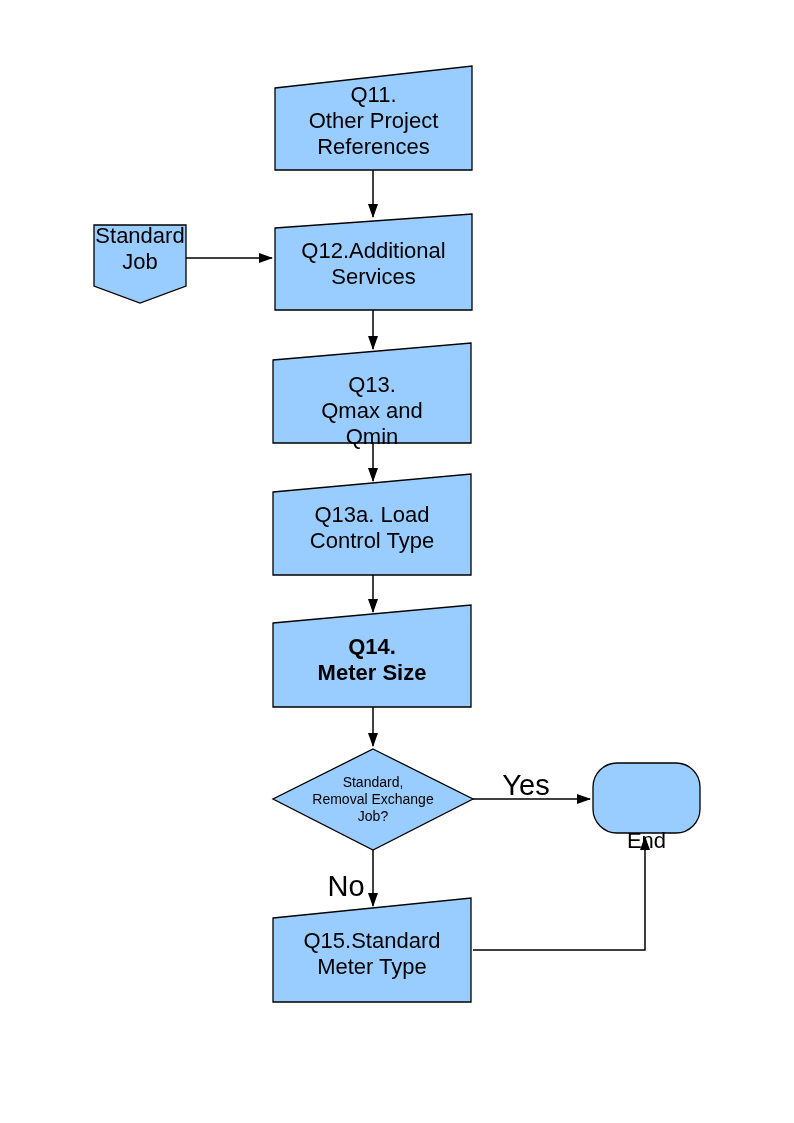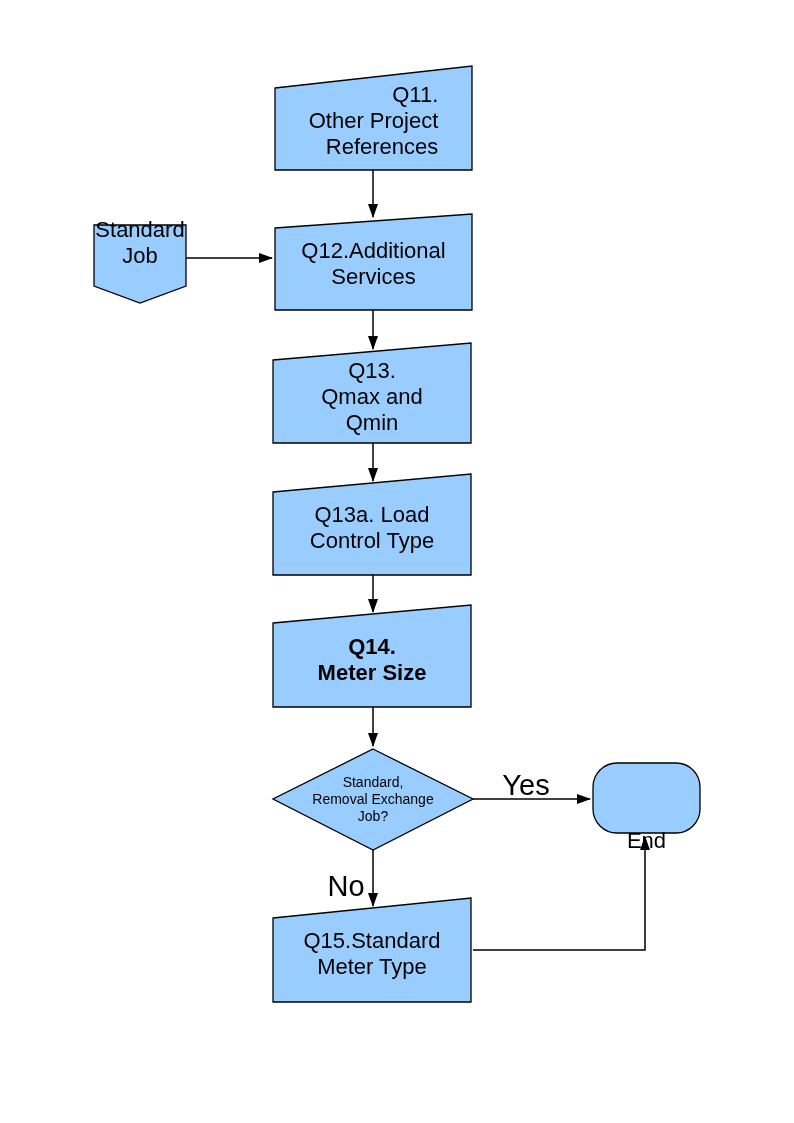--- a/index.html
+++ b/index.html
@@ -61,28 +61,28 @@
     <polygon class="node" points="94,225 186,225 186,286 140,303 94,286" fill="#99CCFF"></polygon>
     <polygon class="node" points="275,228 472,214 472,310 275,310" fill="#99CCFF"></polygon>
     <polygon class="node" points="273,360 471,343 471,443 273,443" fill="#99CCFF"></polygon>
     <polygon class="node" points="273,492 471,474 471,575 273,575" fill="#99CCFF"></polygon>
     <polygon class="node" points="273,623 471,605 471,707 273,707" fill="#99CCFF"></polygon>
     <polygon class="node" points="373,749 473,799 373,850 273,799" fill="#99CCFF"></polygon>
     <rect class="node" x="593" y="763" width="107" height="70" rx="24" ry="24" fill="#99CCFF"></rect>
     <polygon class="node" points="273,918 471,898 471,1002 273,1002" fill="#99CCFF"></polygon>
   </svg>
 
-  <div class="node-label" style="left:275px; top:72px; width:197px; height:98px;text-align:right;">Q11.
+  <div class="node-label" style="left:275px; top:72px; width:197px; height:98px;">Q11.
 Other Project
 References</div>
-  <div class="node-label" style="left:94px; top:214px; width:92px; height:58px;">Standard
+  <div class="node-label" style="left:94px; top:220px; width:92px; height:58px;">Standard
 Job</div>
   <div class="node-label" style="left:275px; top:218px; width:197px; height:92px;">Q12.Additional
 Services</div>
-  <div class="node-label" style="left:273px; top:350px; width:198px; height:93px;">Q13.
+  <div class="node-label" style="left:273px; top:364px; width:198px; height:93px;">Q13.
 Qmax and
 Qmin</div>
   <div class="node-label" style="left:273px; top:481px; width:198px; height:94px;">Q13a. Load
 Control Type</div>
   <div class="node-label" style="left:273px; top:612px; width:198px; height:95px;font-weight:bold;">Q14.
 Meter Size</div>
   <div class="node-label small" style="left:288px; top:761px; width:170px; height:77px;">Standard,
 Removal Exchange
 Job?</div>
   <div class="node-label" style="left:593px; top:763px; width:107px; height:70px;margin-top:43px;">End</div>

